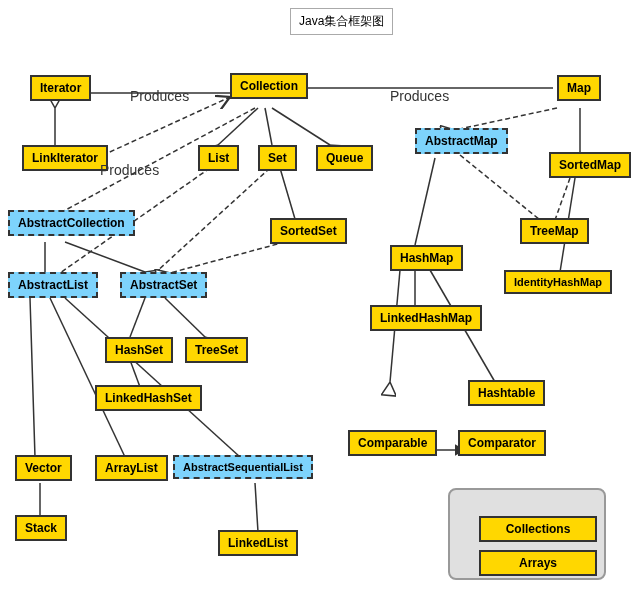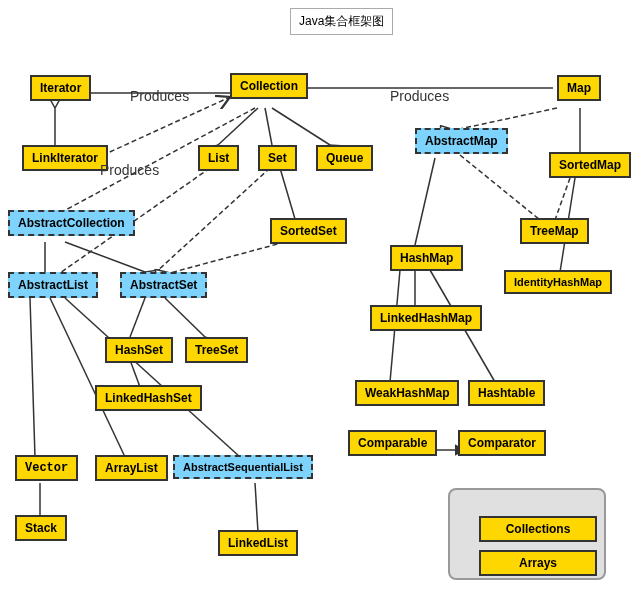--- a/index.html
+++ b/index.html
@@ -233,37 +233,34 @@
   </div>
 
   <div class="node" style="left:370px; top:305px;">
     <span>LinkedHashMap</span>
   </div>
 
   <div class="node" style="left:95px; top:385px;">
     <span>LinkedHashSet</span>
   </div>
 
-  <div class="node" style="left:355px; top:380px;">
-    <span>WeakHashMap</span>
-  </div>
 
   <div class="node" style="left:468px; top:380px;">
     <span>Hashtable</span>
   </div>
 
   <div class="node interface" style="left:348px; top:430px;">
     <span>Comparable</span>
   </div>
 
   <div class="node interface" style="left:458px; top:430px;">
     <span>Comparator</span>
   </div>
 
-  <div class="node" style="left:15px; top:455px;font-family:Liberation Mono, monospace;">
+  <div class="node" style="left:15px; top:455px;">
     <span>Vector</span>
   </div>
 
   <div class="node" style="left:95px; top:455px;">
     <span>ArrayList</span>
   </div>
 
   <div class="node abstract" style="left:173px; top:455px; font-size:11px;">
     <span>AbstractSequentialList</span>
   </div>

